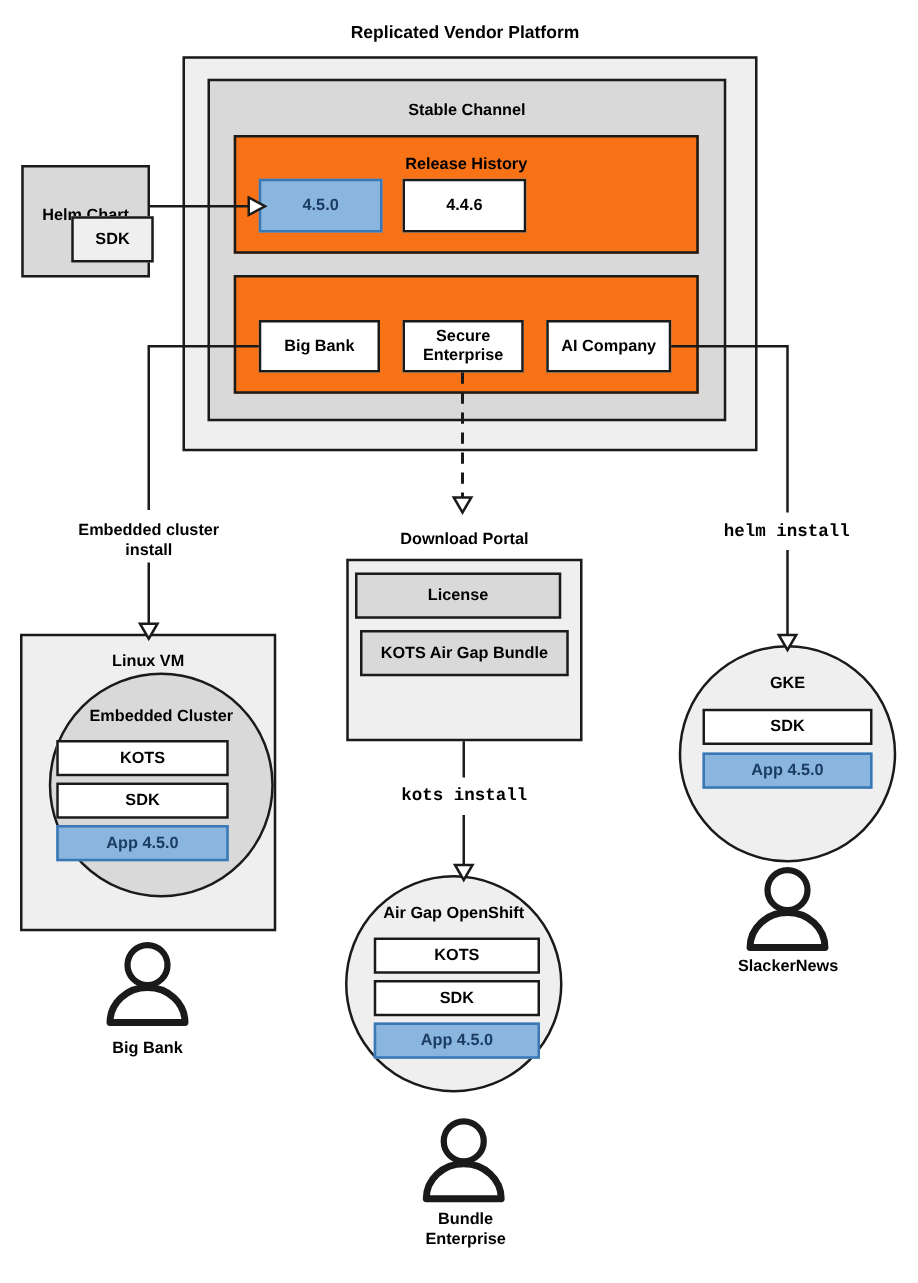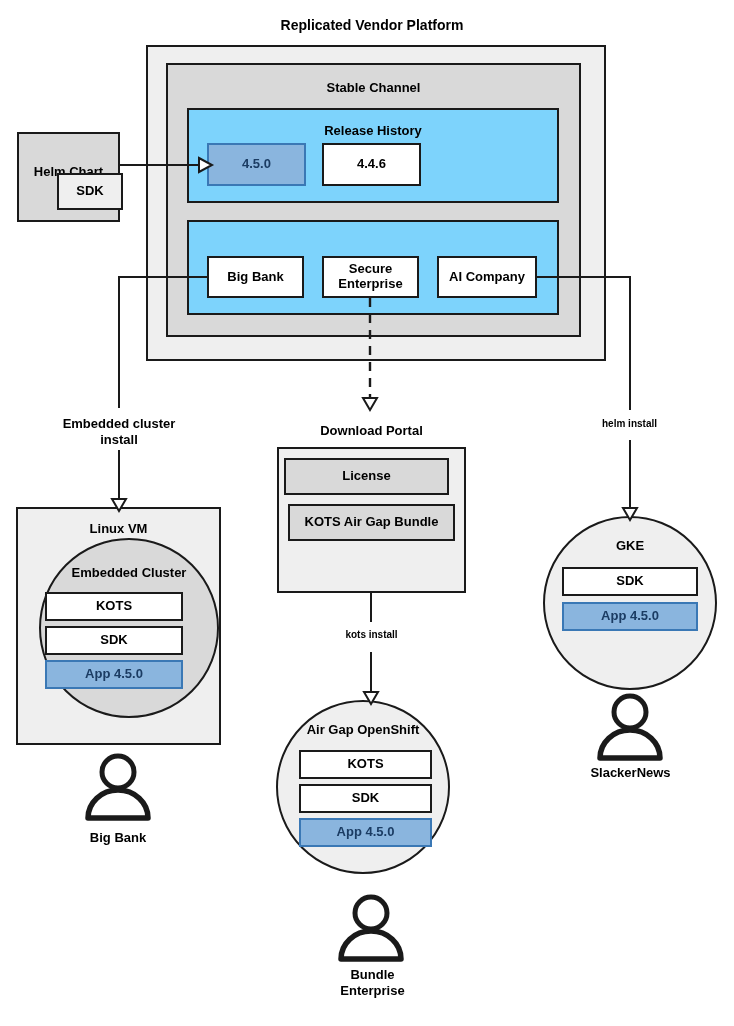--- a/index.html
+++ b/index.html
@@ -28,21 +28,21 @@
     align-items: center;
     justify-content: center;
     text-align: center;
     font-weight: bold;
     font-size: 13px;
     line-height: 1.15;
   }
   .box-white { background: #ffffff; }
   .box-lightgray { background: #efefef; }
   .box-midgray { background: #d9d9d9; }
-  .box-darkgray { background: #7dd3fc; }
+  .box-darkgray { background: #f97316; }
   .box-blue {
     background: #8ab5de;
     border: 2px solid #3a78b5;
     color: #1b3c63;
   }
 
   
   .container-box {
     border: 2px solid #1a1a1a;
     position: absolute;
@@ -71,23 +71,23 @@
   
   .label {
     position: absolute;
     text-align: center;
     font-weight: bold;
     font-size: 13px;
     line-height: 1.25;
     color: #000;
   }
   .label-mono {
-    font-family: Liberation Sans, sans-serif;
-    font-weight: bold;
-    font-size: 10px;
+    font-family: Liberation Mono, monospace;
+    font-weight: bold;
+    font-size: 14px;
     letter-spacing: 0px;
   }
   .title-main {
     position: absolute;
     text-align: center;
     font-weight: bold;
     font-size: 14px;
     color: #000;
   }
 

